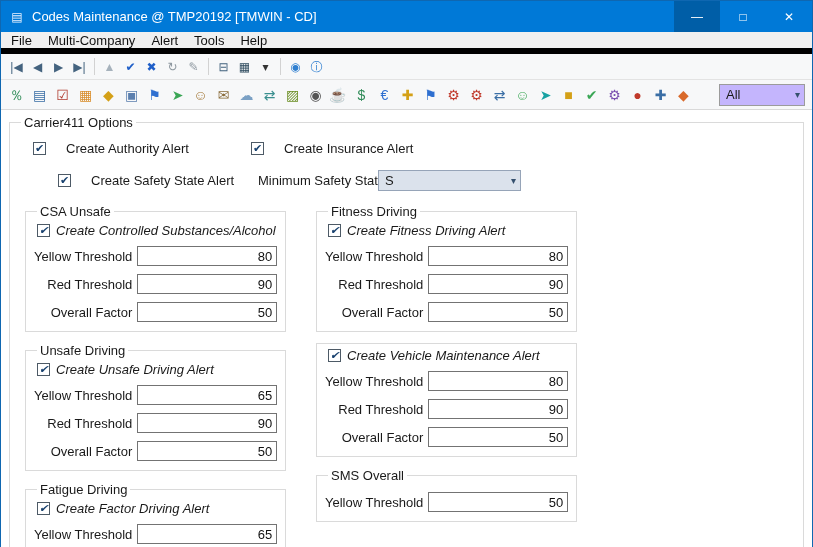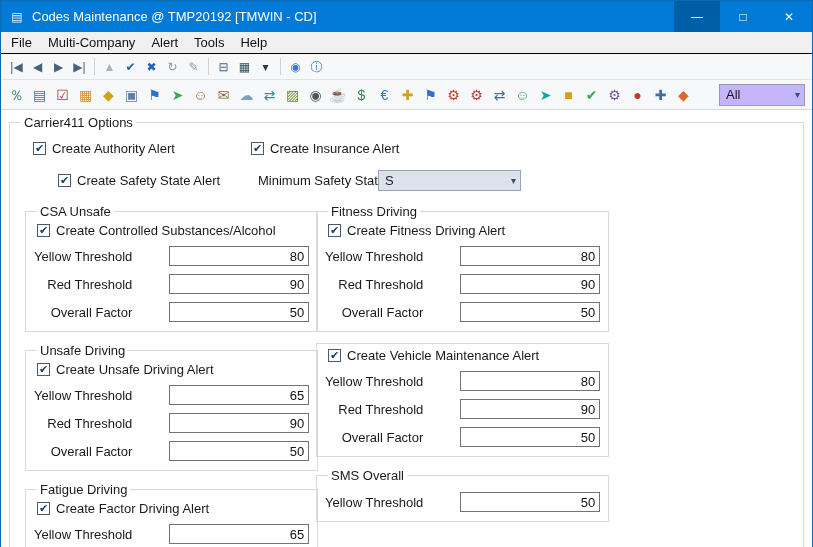--- a/index.html
+++ b/index.html
@@ -9,21 +9,21 @@
 
   
   .titlebar { height:31px; background:#0079d7; display:flex; align-items:center; color:#fff; flex:0 0 auto; }
   .app-icon { width:16px; text-align:center; margin-left:8px; font-size:12px; color:#eaf3ff; }
   .title-text { margin-left:7px; font-size:13px; white-space:nowrap; }
   .winbtns { margin-left:auto; display:flex; height:100%; }
   .wbtn { width:46px; height:100%; display:flex; align-items:center; justify-content:center; font-size:12px; color:#fff; }
   .wbtn.min { background:rgba(0,0,0,.22); }
 
   
-  .menubar { height:22px; background:#f0f0f0; display:flex; align-items:center; padding-left:2px; border-bottom:1px solid #000000; flex:0 0 auto; }
+  .menubar { height:22px; background:#f0f0f0; display:flex; align-items:center; padding-left:2px; border-bottom:6px solid #000000; flex:0 0 auto; }
   .mitem { padding:2px 8px; color:#111; }
 
   
   .toolbar { display:flex; align-items:center; background:#f7f8f9; flex:0 0 auto; }
   .t1 { height:26px; border-bottom:1px solid #e3e3e3; padding-left:5px; }
   .t2 { height:30px; border-bottom:1px solid #d9d9d9; padding-left:4px; }
   .ticons { display:flex; align-items:center; }
   .ticon { display:inline-block; width:23px; text-align:center; font-size:14px; line-height:22px; }
   .t1 .ticon { width:21px; font-size:12px; }
   .tsep { width:1px; height:17px; background:#d2d2d2; display:inline-block; margin:0 4px; }
@@ -33,36 +33,36 @@
   .combo .caret { font-size:10px; color:#35506e; margin-left:4px; }
   .allcombo { width:86px; margin-left:auto; margin-right:7px; border-color:#9b9b9b; }
   .mss { width:143px; height:21px; background:#dbe2ec; border-color:#96a4b8; }
 
   
   .content { flex:1 1 auto; background:#fff; padding:5px 8px 8px 8px; }
   fieldset { border:1px solid #dadada; }
   legend { padding:0 3px; margin-left:3px; font-size:13px; color:#1a1a1a; }
   .main { width:100%; height:100%; padding:2px 8px 8px 8px; }
 
-  .cbitem { display:inline-flex; align-items:center; gap:6px; white-space:nowrap;padding-left:8px; }
+  .cbitem { display:inline-flex; align-items:center; gap:20px; white-space:nowrap;padding-left:8px; }
   .cb { width:13px; height:13px; min-width:13px; border:1px solid #4d5a66; background:#fff; display:inline-flex; align-items:center; justify-content:center; font-size:11px; color:#17406e; }
   .cb.checked::before { content:"✔"; line-height:11px; }
 
   .rowA { margin:9px 0 0 7px; display:flex; }
   .rowA .w1 { width:218px; }
   .rowB { margin:14px 0 0 7px; display:flex; align-items:center; }
   .rowB .w2 { width:208px;margin-left:25px; }
   .msslab { width:120px; text-align:right; padding-right:7px; white-space:nowrap; }
 
   .cols { margin:13px 0 0 7px; display:flex; gap:33px; }
   .col { width:258px; display:flex; flex-direction:column; }
   .grp { width:258px; padding:1px 8px 9px 8px; }
   .col .grp + .grp { margin-top:11px; }
-  .cbrow { margin:3px 0 1px 3px; display:flex; align-items:center; gap:6px; white-space:nowrap; }
-  .frow { margin-top:8px; display:flex; align-items:center;gap:32px; }
+  .cbrow { margin:3px 0 1px 3px; display:flex; align-items:center; gap:6px; white-space:nowrap;font-style:italic; }
+  .frow { margin-top:8px; display:flex; align-items:center; }
   .flab { flex:1; text-align:right; padding-right:5px; white-space:nowrap; }
   .fin { width:140px; height:20px; border:1px solid #737373; background:#fff; text-align:right; padding:0 4px; font-family:"Liberation Sans", sans-serif; font-size:13px; color:#111; }
 </style>
 </head>
 <body>
 
 <div class="window">
 
   <div class="titlebar">
     <span class="app-icon">▤</span>

